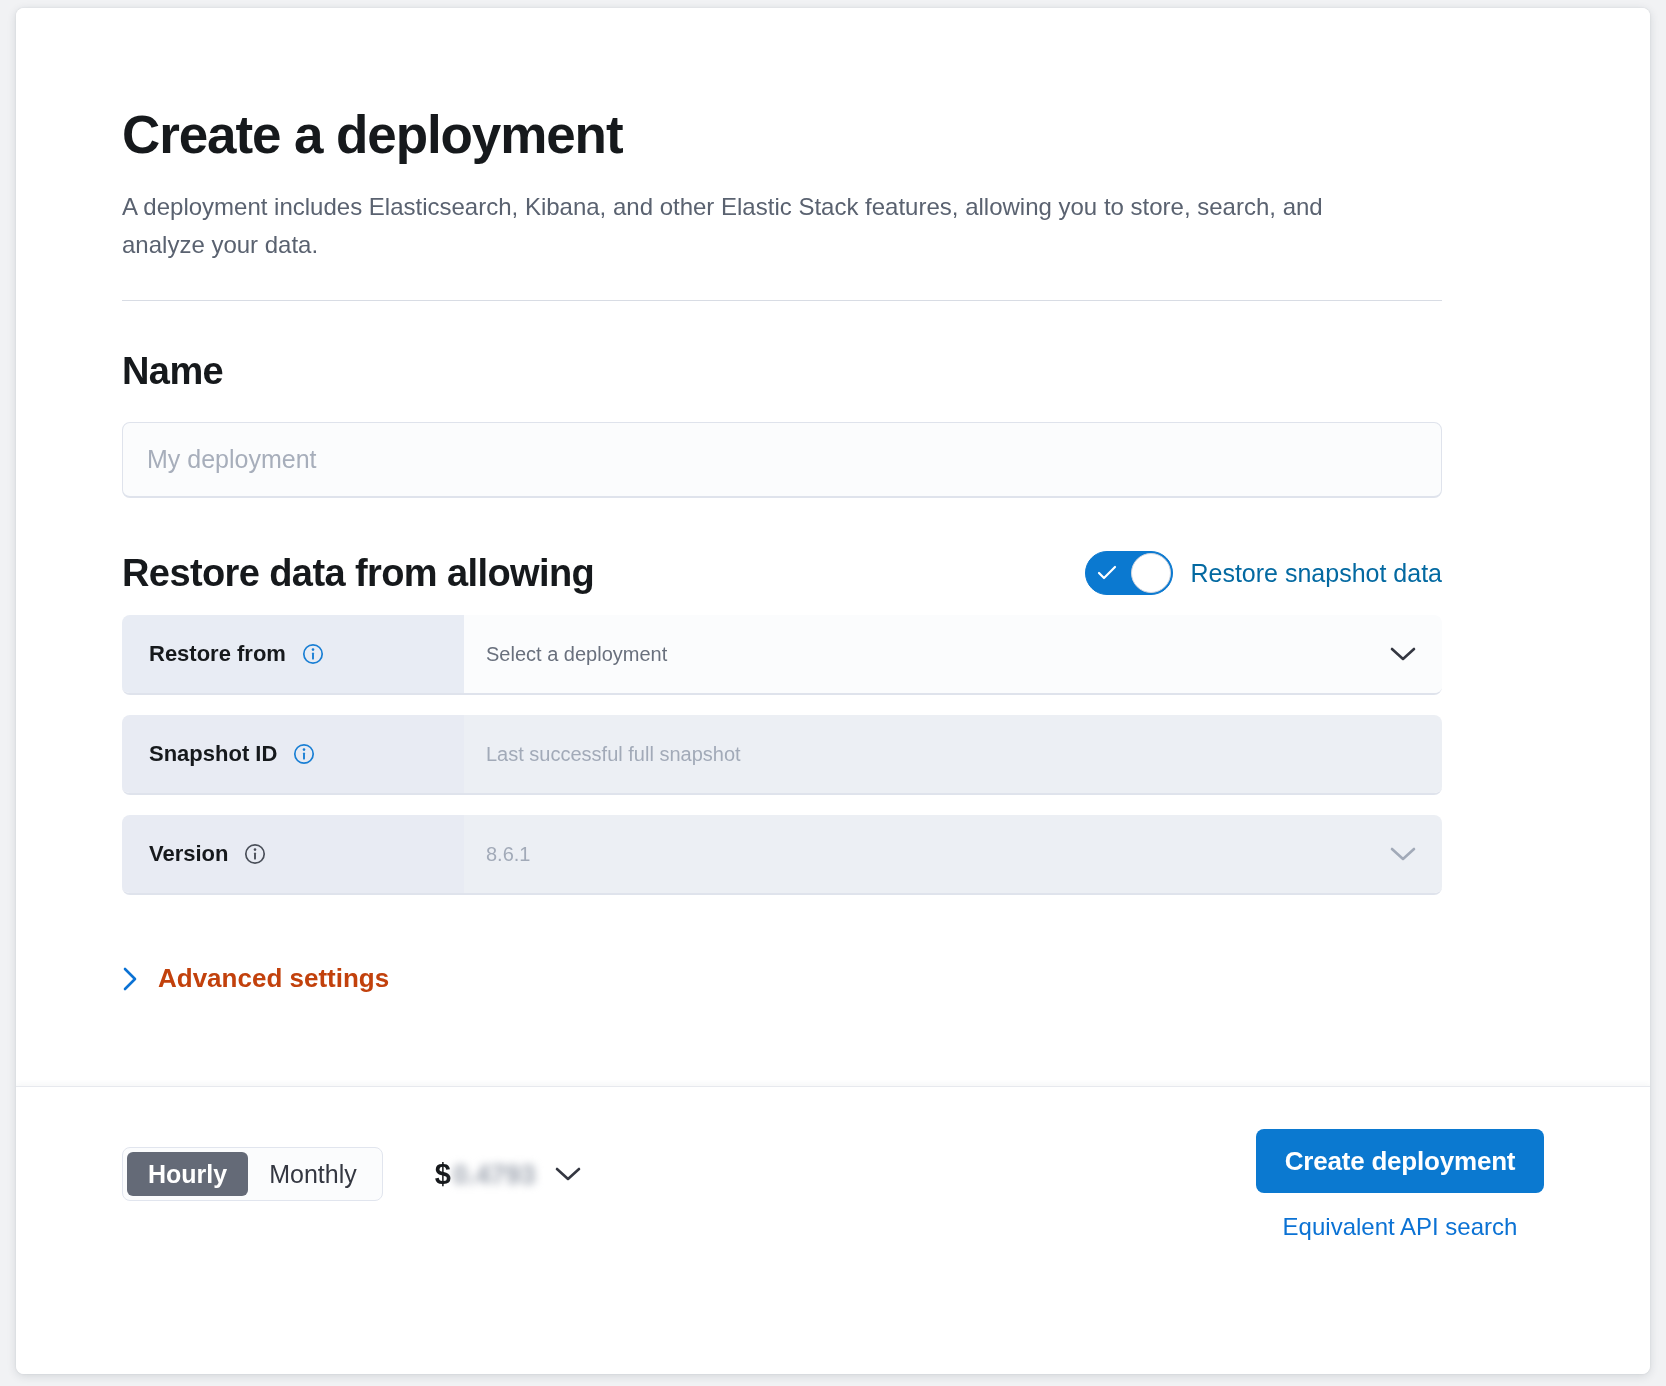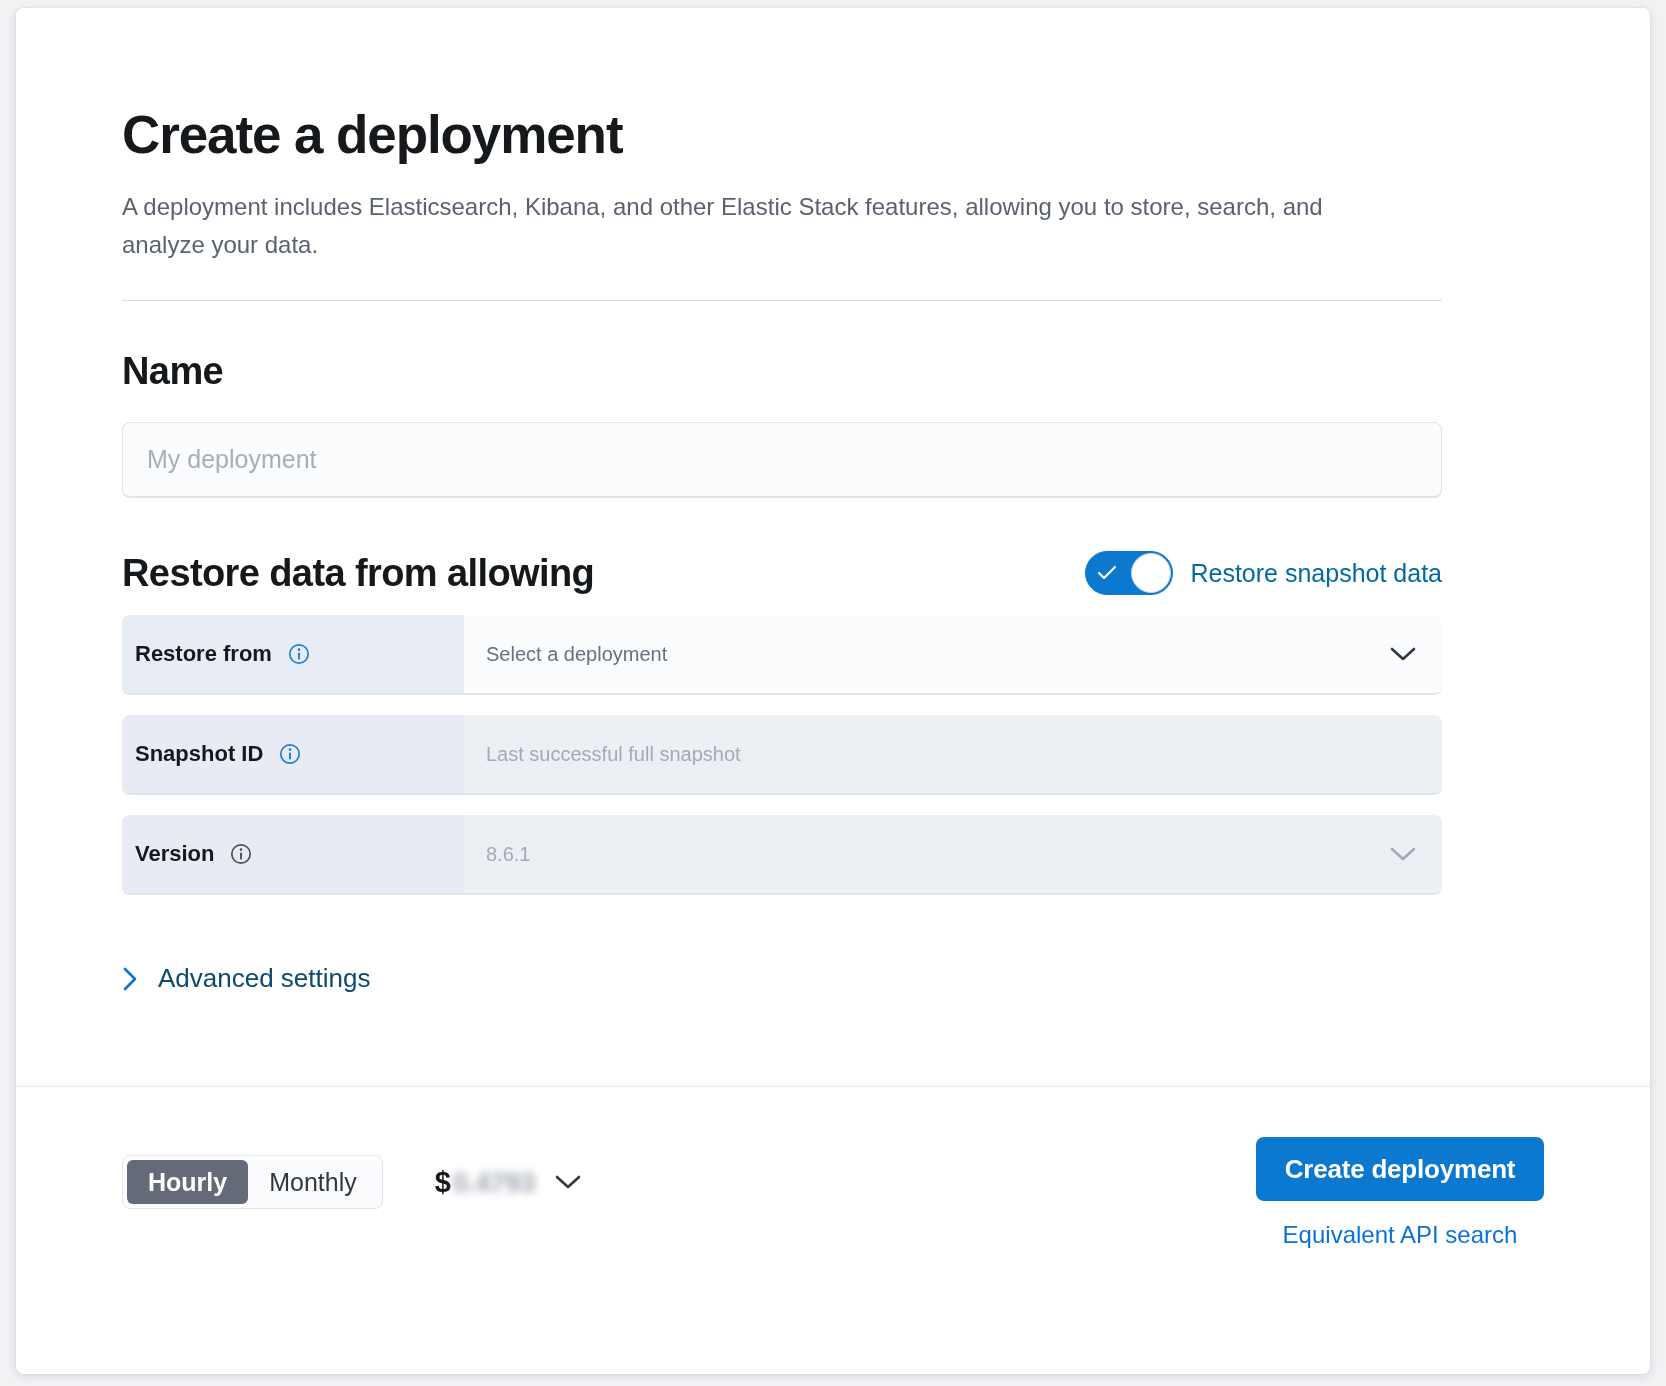--- a/index.html
+++ b/index.html
@@ -153,21 +153,21 @@
     border-bottom: 2px solid #dfe3ec;
     box-sizing: border-box;
   }
   .form-row .prepend {
     width: 342px;
     box-sizing: border-box;
     background: #e8ecf4;
     display: flex;
     align-items: center;
     gap: 16px;
-    padding-left: 13px;
+    padding-left: 27px;
     flex: 0 0 auto;
   }
   .form-row .prepend-label {
     font-size: 22px;
     font-weight: 700;
     color: #16191c;
   }
   .form-row .field {
     flex: 1 1 auto;
     background: #fbfcfd;
@@ -190,41 +190,41 @@
 
   .advanced-row {
     margin-top: 68px;
     display: inline-flex;
     align-items: center;
     gap: 20px;
     cursor: pointer;
   }
   .advanced-row .adv-label {
     font-size: 26px;
-    color: #0c4a6e;
-    font-weight: 400;
+    color: #c2410c;
+    font-weight: 700;
   }
   .chevron-right { width: 16px; height: 26px; }
 
   .footer {
     position: absolute;
     left: 0;
     right: 0;
     top: 1078px;
     bottom: 0;
     background: #ffffff;
     border-top: 1px solid #e7e9ee;
     box-shadow: 0 -2px 6px rgba(60,70,90,0.05);
   }
 
   .footer-inner {
     position: absolute;
     left: 106px;
     right: 106px;
-    top: 12px;
+    top: 4px;
     height: 100%;
   }
 
   .billing-group {
     position: absolute;
     left: 0;
     top: 56px;
     display: flex;
     align-items: center;
     gap: 52px;

